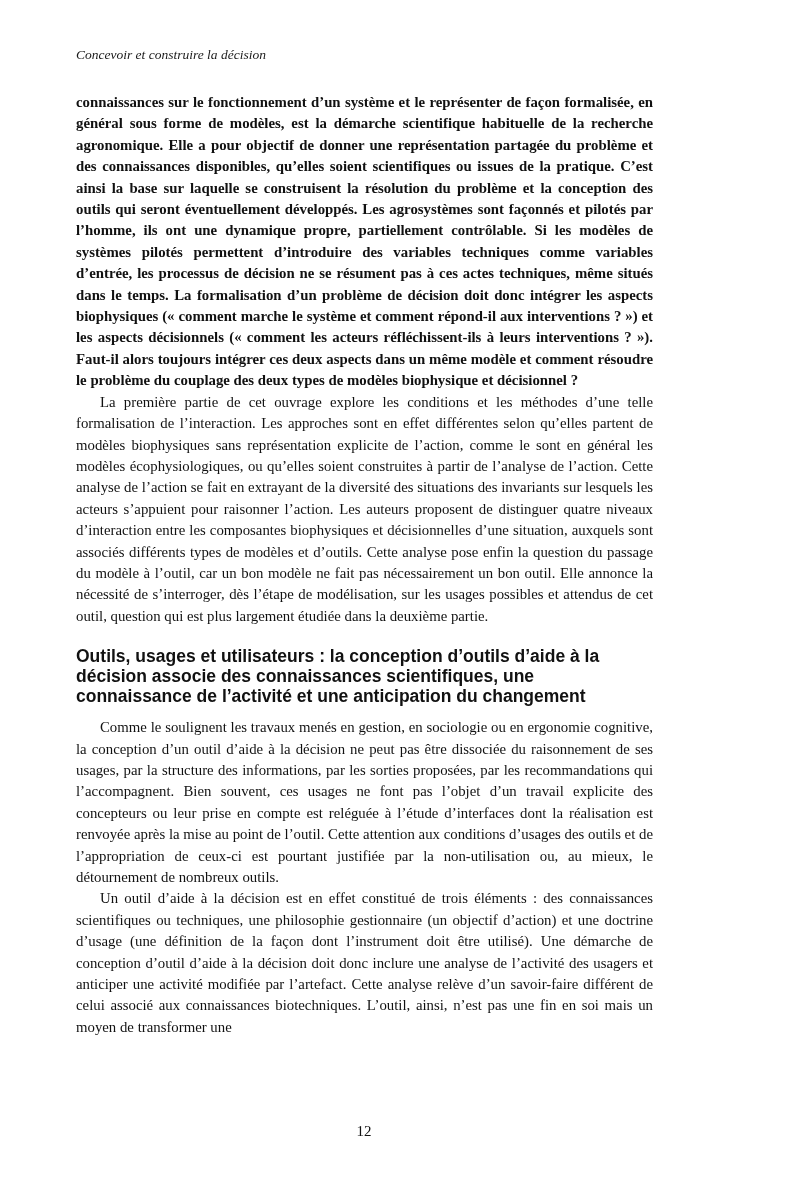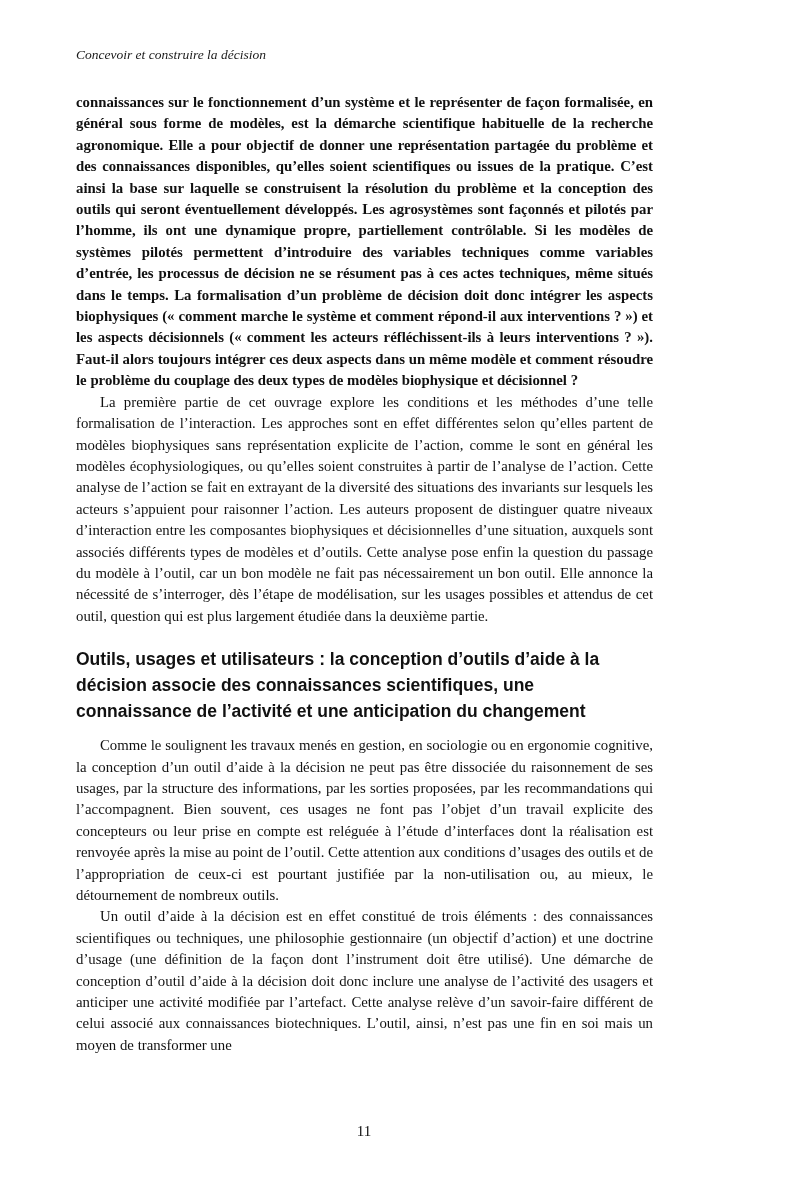--- a/index.html
+++ b/index.html
@@ -36,21 +36,21 @@
     margin: 0;
     text-indent: 24px;
   }
   .body-text p.no-indent {
     text-indent: 0;
     font-weight: bold;
   }
   .section-heading {
     font-family: "Liberation Sans", sans-serif;
     font-size: 17.5px;
-    line-height: 26px;
+    line-height: 20px;
     font-weight: bold;
     text-align: left;
     margin: 19px 0 11px 0;
     color: #111111;
   }
   .page-number {
     position: absolute;
     left: 0;
     bottom: 58px;
     width: 100%;
@@ -74,15 +74,15 @@
     <p>La première partie de cet ouvrage explore les conditions et les méthodes d’une telle formalisation de l’interaction. Les approches sont en effet différentes selon qu’elles partent de modèles biophysiques sans représentation explicite de l’action, comme le sont en général les modèles écophysiologiques, ou qu’elles soient construites à partir de l’analyse de l’action. Cette analyse de l’action se fait en extrayant de la diversité des situations des invariants sur lesquels les acteurs s’appuient pour raisonner l’action. Les auteurs proposent de distinguer quatre niveaux d’interaction entre les composantes biophysiques et décisionnelles d’une situation, auxquels sont associés différents types de modèles et d’outils. Cette analyse pose enfin la question du passage du modèle à l’outil, car un bon modèle ne fait pas nécessairement un bon outil. Elle annonce la nécessité de s’interroger, dès l’étape de modélisation, sur les usages possibles et attendus de cet outil, question qui est plus largement étudiée dans la deuxième partie.</p>
 
     <h2 class="section-heading">Outils, usages et utilisateurs : la conception d’outils d’aide à la décision associe des connaissances scientifiques, une connaissance de l’activité et une anticipation du changement</h2>
 
     <p>Comme le soulignent les travaux menés en gestion, en sociologie ou en ergonomie cognitive, la conception d’un outil d’aide à la décision ne peut pas être dissociée du raisonnement de ses usages, par la structure des informations, par les sorties proposées, par les recommandations qui l’accompagnent. Bien souvent, ces usages ne font pas l’objet d’un travail explicite des concepteurs ou leur prise en compte est reléguée à l’étude d’interfaces dont la réalisation est renvoyée après la mise au point de l’outil. Cette attention aux conditions d’usages des outils et de l’appropriation de ceux-ci est pourtant justifiée par la non-utilisation ou, au mieux, le détournement de nombreux outils.</p>
 
     <p>Un outil d’aide à la décision est en effet constitué de trois éléments : des connaissances scientifiques ou techniques, une philosophie gestionnaire (un objectif d’action) et une doctrine d’usage (une définition de la façon dont l’instrument doit être utilisé). Une démarche de conception d’outil d’aide à la décision doit donc inclure une analyse de l’activité des usagers et anticiper une activité modifiée par l’artefact. Cette analyse relève d’un savoir-faire différent de celui associé aux connaissances biotechniques. L’outil, ainsi, n’est pas une fin en soi mais un moyen de transformer une</p>
 
   </div>
 
-  <div class="page-number">11</div>
+  <div class="page-number">12</div>
 
 </div>
 
 </body></html>

